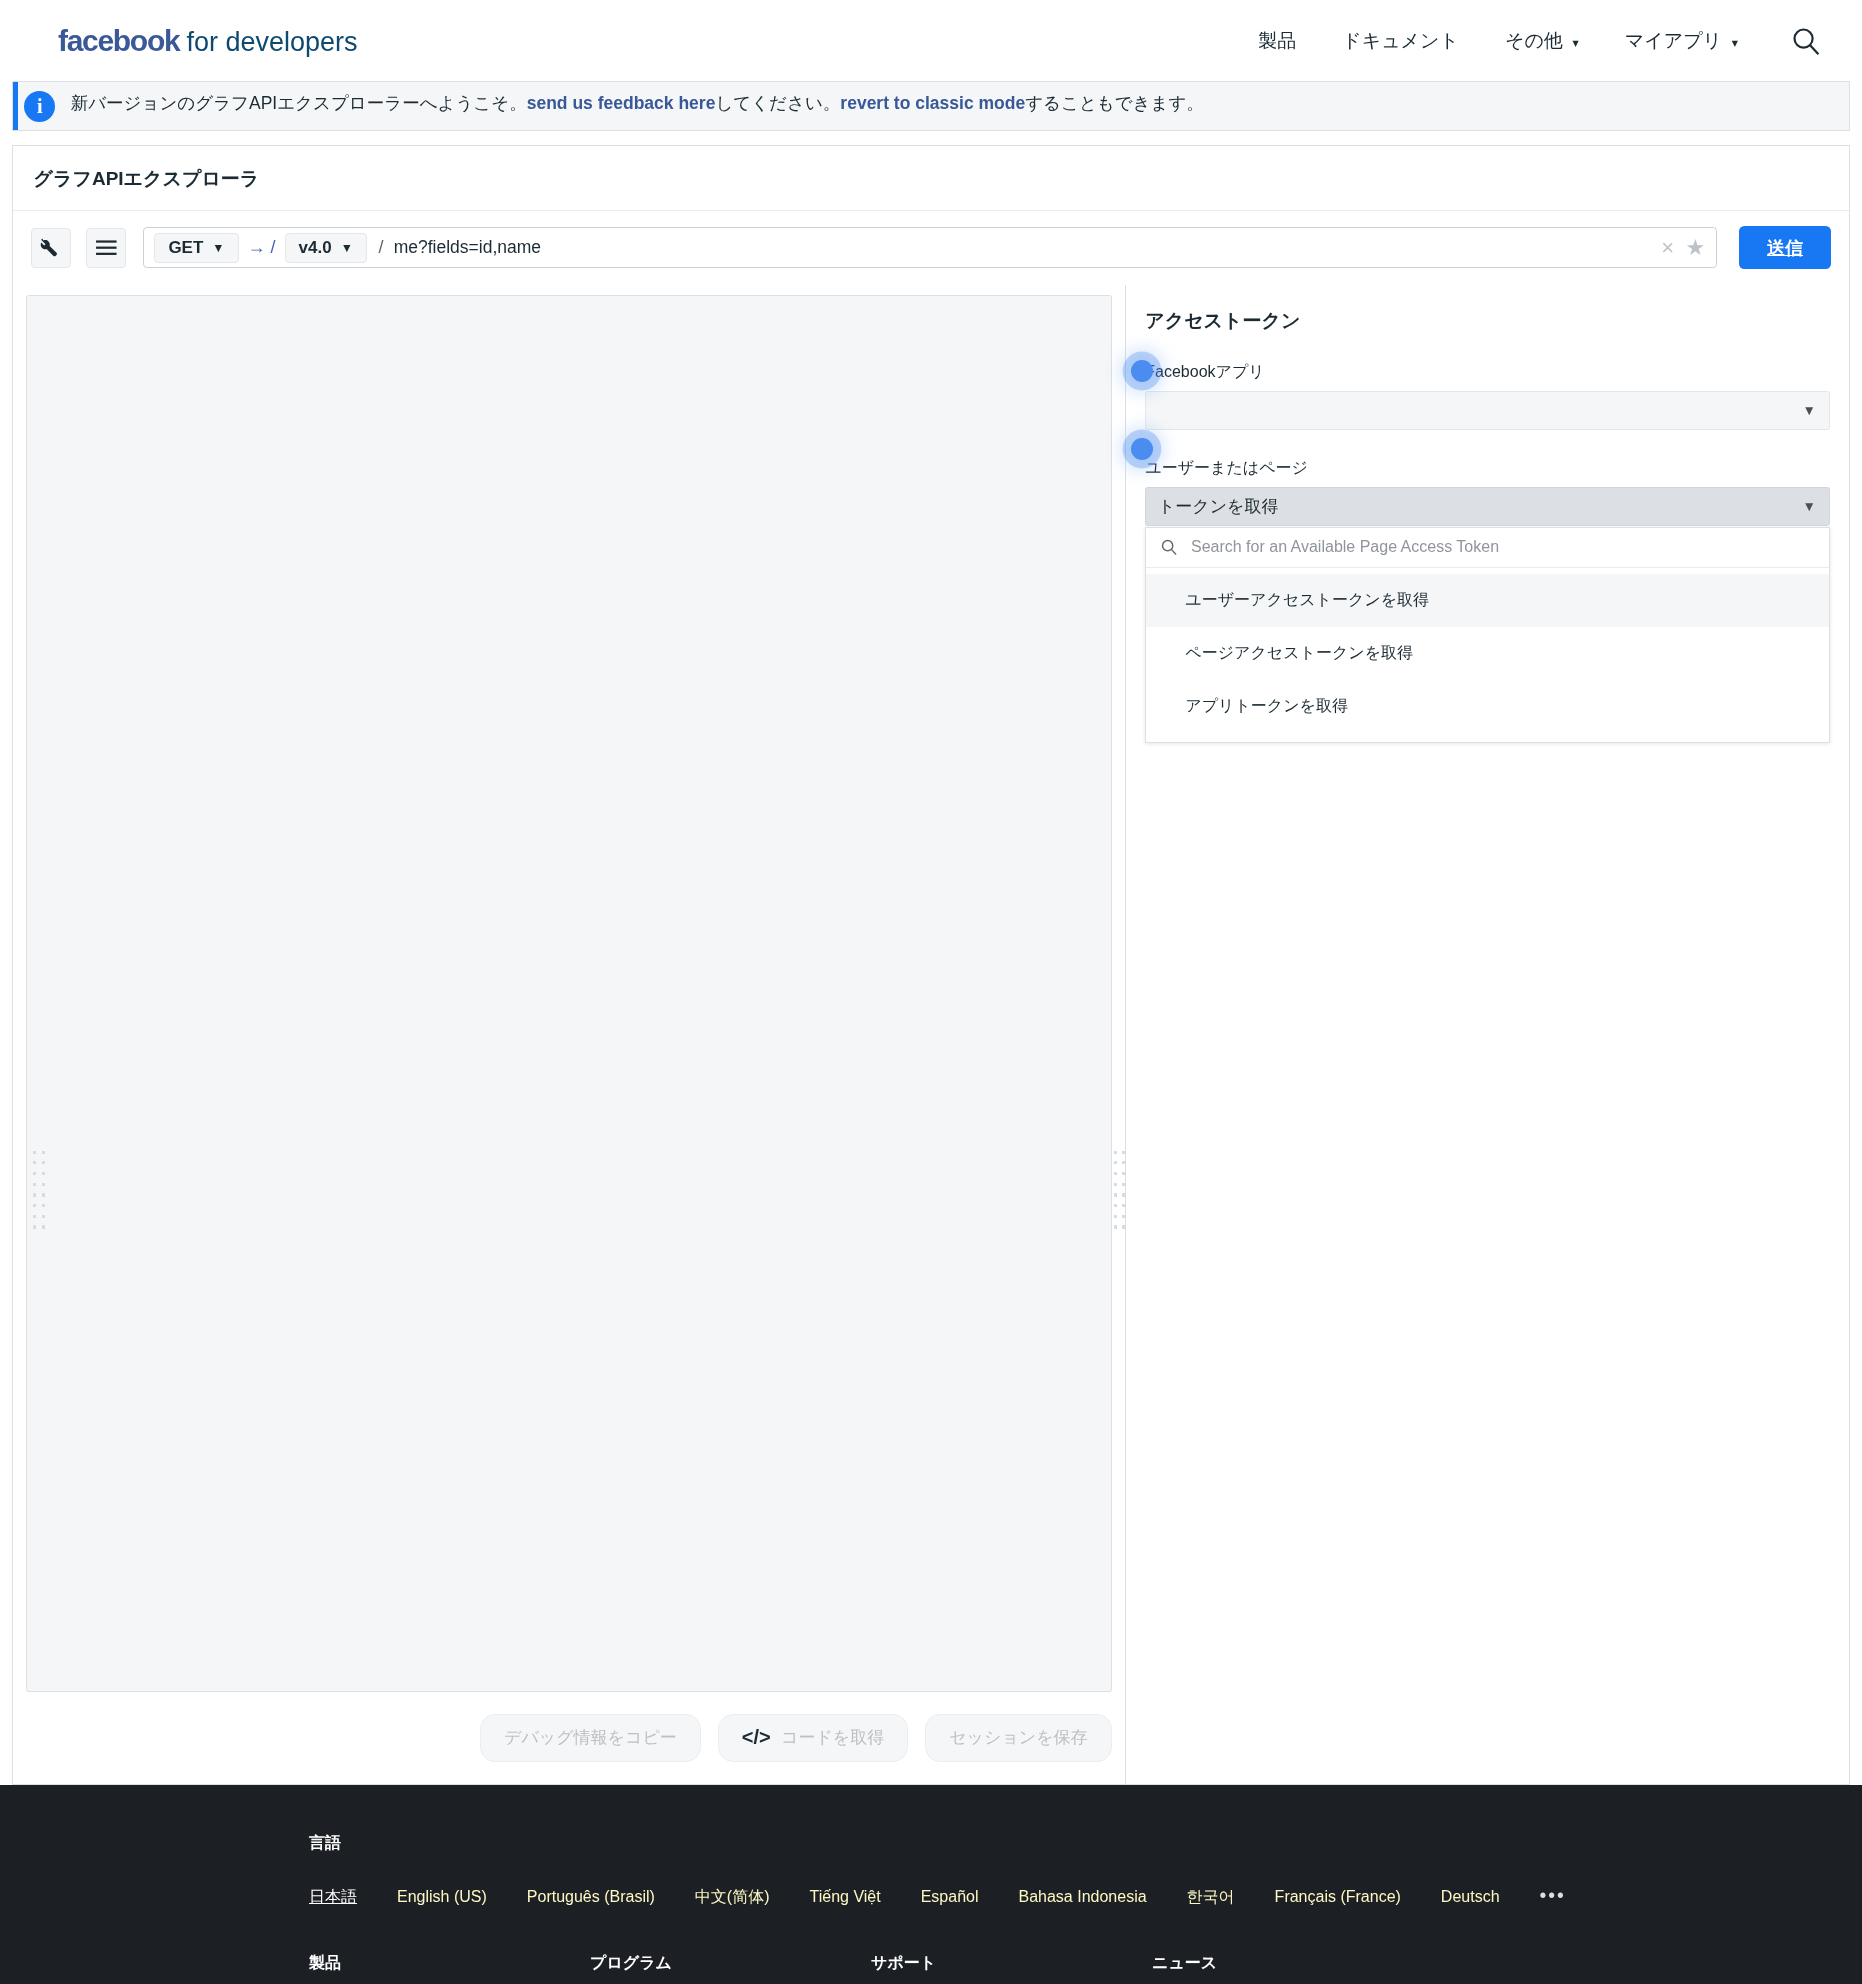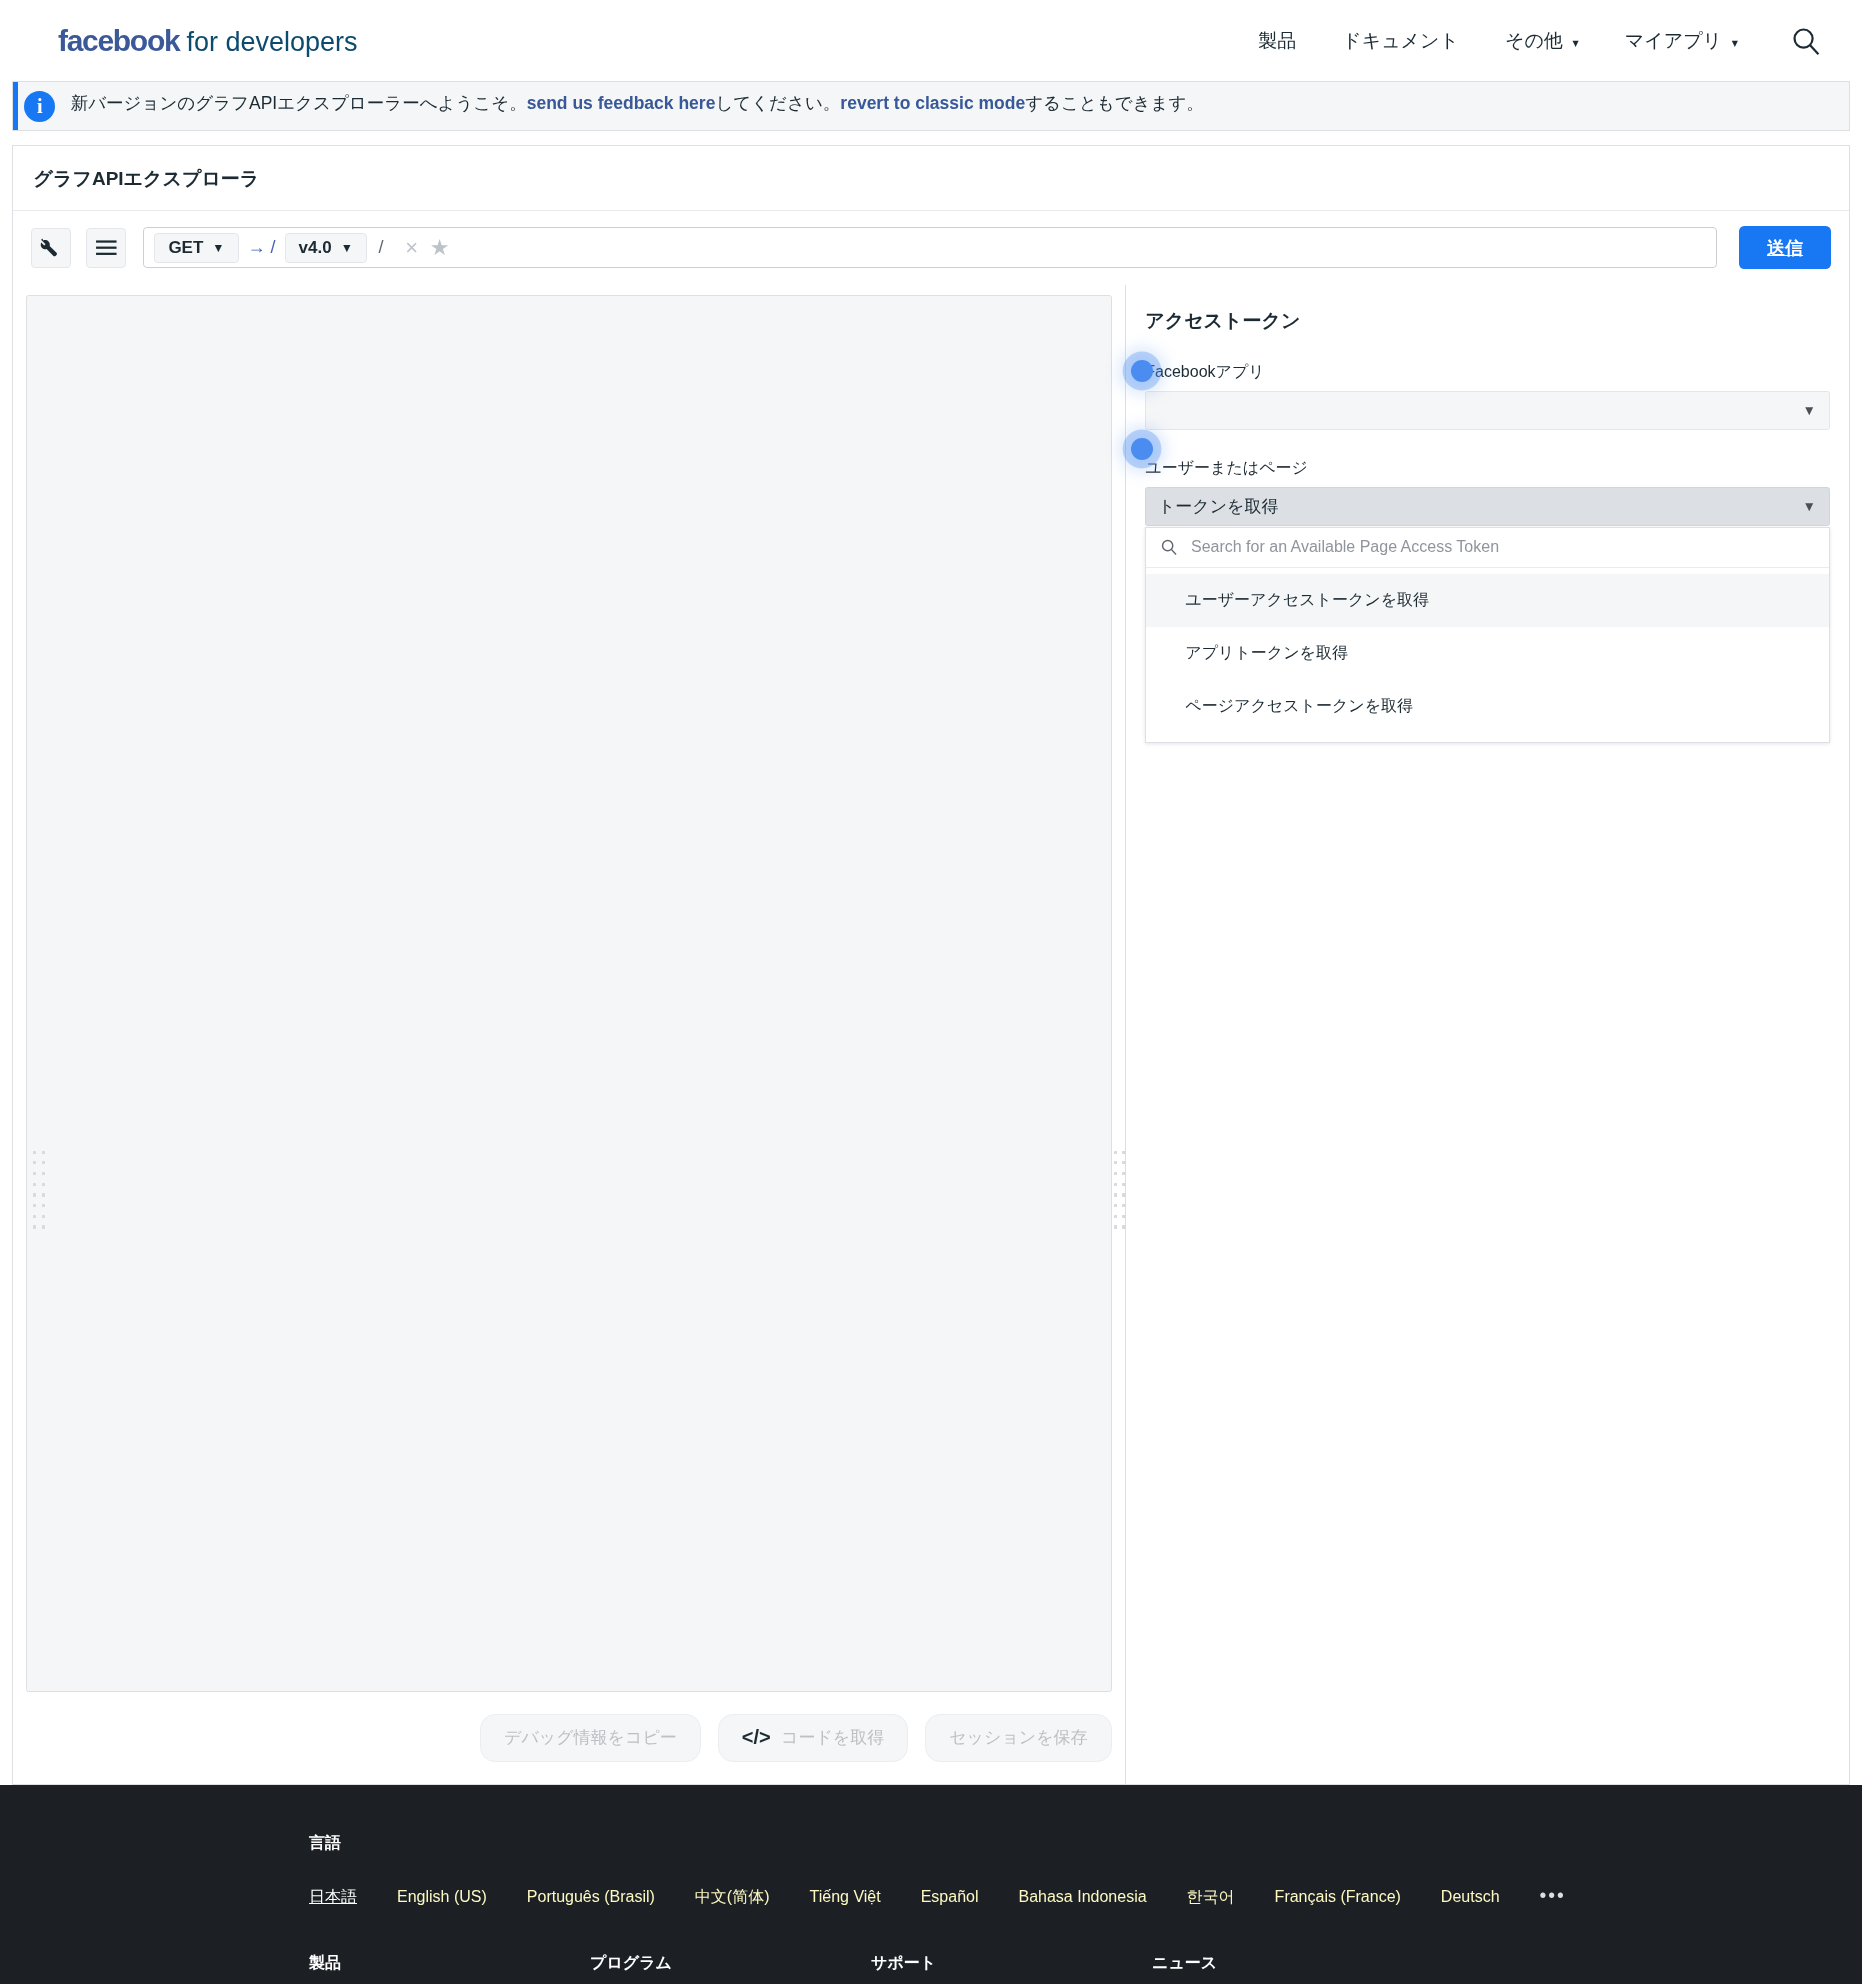--- a/index.html
+++ b/index.html
@@ -275,20 +275,21 @@
       <div class="pill">
         <span>GET</span>
         <span class="caret">▼</span>
       </div>
       <span class="arrowslash">→ /</span>
       <div class="pill">
         <span>v4.0</span>
         <span class="caret">▼</span>
       </div>
       <span class="slash">/</span>
+      <span id="pathval">me?fields=id,name</span>
       <span id="clearx">×</span>
       <span id="starbtn">★</span>
     </div>
     <button id="submit">送信</button>
   </div>
 </div>
 
 <div id="split">
 
   <div id="leftpane">
@@ -332,24 +333,24 @@
               <line x1="15.6" y1="15.6" x2="22" y2="22.6"></line>
           </svg>
         </span>
         <span class="ph">Search for an Available Page Access Token</span>
       </div>
       <ul>
         <li class="hl">
           <span>ユーザーアクセストークンを取得</span>
         </li>
         <li>
-          <span>アプリトークンを取得</span>
+          <span>ページアクセストークンを取得</span>
         </li>
         <li>
-          <span>ページアクセストークンを取得</span>
+          <span>アプリトークンを取得</span>
         </li>
       </ul>
     </div>
   </div>
 
   <div class="griphandle" id="grip-left">
     <i></i>
       <i></i>
       <i></i>
       <i></i>

